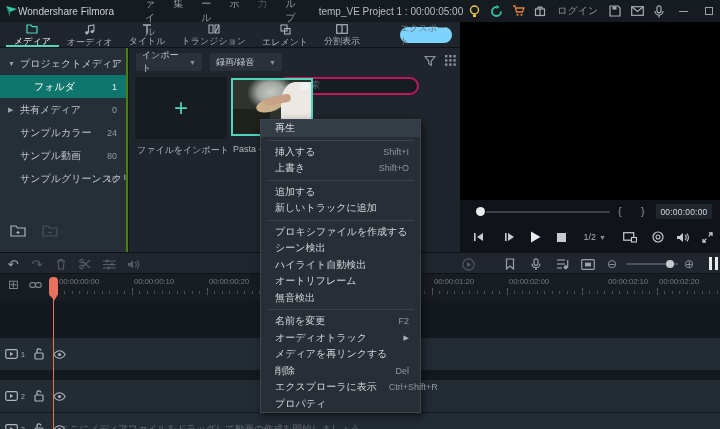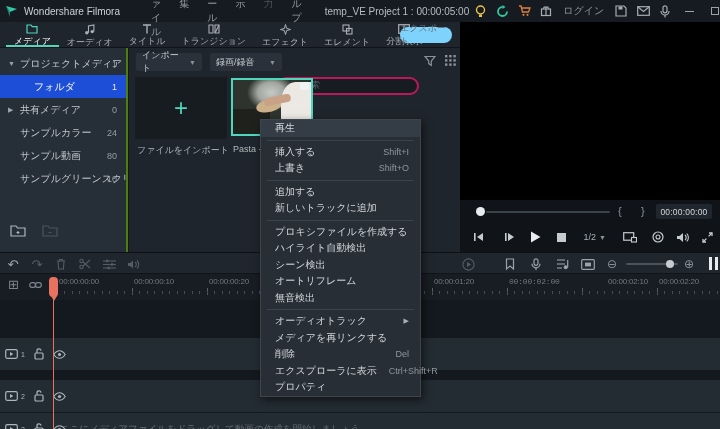--- a/index.html
+++ b/index.html
@@ -5,21 +5,21 @@
   html,body{margin:0;padding:0;background:#000;}
   .stage{position:relative;width:720px;height:429px;overflow:hidden;background:#14181d;
          font-family:"Liberation Sans","DejaVu Sans",sans-serif;color:#c6cbd0;-webkit-font-smoothing:antialiased;}
   .stage *{box-sizing:border-box;}
   svg{display:block;}
 
   
   .titlebar{position:absolute;left:0;top:0;width:720px;height:22px;background:#161b21;
             display:flex;align-items:center;z-index:5;}
   .logo{margin-left:5px;}
-  .appname{font-size:10px;color:#ccd1d6;margin-left:6px;white-space:nowrap;}
+  .appname{font-size:10px;color:#ccd1d6;margin-left:0;white-space:nowrap;}
   .menubar{display:flex;margin-left:22px;}
   .menubar .mitem{font-size:10px;color:#939aa1;padding:0 9px;cursor:default;}
   .menubar .mitem.disabled{color:#4d545c;}
   .proj-title{font-size:10px;color:#b7bdc3;margin-left:14px;white-space:nowrap;}
   .tb-right{margin-left:auto;display:flex;align-items:center;}
   .tb-ic{width:22px;height:22px;display:flex;align-items:center;justify-content:center;}
   .login{font-size:10px;color:#8b9299;padding:0 6px;white-space:nowrap;}
   .winbtn{width:26px;height:22px;display:flex;align-items:center;justify-content:center;color:#9aa1a8;font-size:12px;}
   .minbar{width:9px;height:1px;background:#9aa1a8;}
   .maxbox{width:8px;height:8px;border:1px solid #9aa1a8;}
@@ -35,21 +35,21 @@
   .tab.active{border-bottom:2px solid #4fd6bd;}
   .export-btn{position:absolute;right:8px;top:5px;width:52px;height:16px;border-radius:8px;
               background:#7dd3fc;color:#666d75;font-size:9px;display:flex;align-items:center;justify-content:center;}
 
   
   .sidebar{position:absolute;left:0;top:48px;width:128px;height:204px;background:#262e37;border-right:2px solid #4d7c0f;}
   .srow{position:relative;height:23px;display:flex;align-items:center;font-size:10px;color:#c3c8cd;}
   .srow .arrow{position:absolute;left:8px;font-size:7px;color:#9aa1a8;}
   .srow .slabel{white-space:nowrap;overflow:hidden;}
   .srow .scount{position:absolute;right:9px;font-size:9px;color:#959ca3;}
-  .srow.selected{background:#1d4ed8;color:#ffffff;}
+  .srow.selected{background:#0f766e;color:#ffffff;}
   .srow.selected .scount{color:#e8ebee;}
   .side-foot{position:absolute;left:10px;top:176px;display:flex;gap:16px;}
 
   
   .mediapanel{position:absolute;left:129px;top:48px;width:331px;height:204px;background:#1f252c;}
   .dropdown{position:absolute;top:5px;height:18px;background:#2a313a;border-radius:2px;
             display:flex;align-items:center;font-size:9px;color:#c3c8cd;padding:0 6px;}
   .dropdown .dd-caret{margin-left:auto;font-size:7px;color:#8a9198;padding-left:6px;}
   .dd-import{left:7px;width:66px;}
   .dd-record{left:81px;width:72px;}
@@ -240,28 +240,20 @@
             <svg width="12" height="10" viewBox="0 0 12 10">
               <path d="M1 1h4v8H1zM11 1H7v8h4z" fill="none" stroke="#aab0b7" stroke-width="1.1"></path>
               <line x1="7" y1="9" x2="11" y2="1" stroke="#aab0b7" stroke-width="1.1"></line>
             </svg>
           </span>
           <span class="tlabel">トランジション</span>
         </div>
         <div class="tab">
           <span class="ticon">
             <svg width="11" height="11" viewBox="0 0 11 11">
-              <path d="M5.5 0.5 L6.6 4.4 L10.5 5.5 L6.6 6.6 L5.5 10.5 L4.4 6.6 L0.5 5.5 L4.4 4.4 Z" fill="none" stroke="#aab0b7" stroke-width="1"></path>
-            </svg>
-          </span>
-          <span class="tlabel">エフェクト</span>
-        </div>
-        <div class="tab">
-          <span class="ticon">
-            <svg width="11" height="11" viewBox="0 0 11 11">
               <rect x="1" y="1" width="6" height="6" fill="none" stroke="#aab0b7" stroke-width="1.1"></rect>
               <rect x="4.5" y="4.5" width="5.5" height="5.5" fill="none" stroke="#aab0b7" stroke-width="1.1"></rect>
             </svg>
           </span>
           <span class="tlabel">エレメント</span>
         </div>
         <div class="tab">
           <span class="ticon">
             <svg width="12" height="10" viewBox="0 0 12 10">
               <rect x="0.7" y="0.7" width="10.6" height="8.6" fill="none" stroke="#aab0b7" stroke-width="1.2"></rect>
@@ -533,21 +525,21 @@
         <span class="r-label" style="left: 134px;">00:00:00:10</span>
         <div class="r-tick" style="left: 132px;"></div>
         <span class="r-label" style="left: 209px;">00:00:00:20</span>
         <div class="r-tick" style="left: 207px;"></div>
         <span class="r-label" style="left: 284px;">00:00:01:00</span>
         <div class="r-tick" style="left: 282px;"></div>
         <span class="r-label" style="left: 359px;">00:00:01:10</span>
         <div class="r-tick" style="left: 357px;"></div>
         <span class="r-label" style="left: 434px;">00:00:01:20</span>
         <div class="r-tick" style="left: 432px;"></div>
-        <span class="r-label" style="left: 509px; font-family: Liberation Mono, monospace;">00:00:02:00</span>
+        <span class="r-label" style="left: 509px;">00:00:02:00</span>
         <div class="r-tick" style="left: 507px;"></div>
         <span class="r-label" style="left: 584px; margin-left: 24px;">00:00:02:10</span>
         <div class="r-tick" style="left: 582px;"></div>
         <span class="r-label" style="left: 659px;">00:00:02:20</span>
         <div class="r-tick" style="left: 657px;"></div>
       </div>
     <div class="tick-strip"></div>
   </div>
 
   <div class="tracks" id="tracks">
@@ -644,32 +636,36 @@
         <span>追加する</span>
       </div>
       <div class="cm-item">
         <span>新しいトラックに追加</span>
       </div>
       <div class="cm-sep"></div>
       <div class="cm-item">
         <span>プロキシファイルを作成する</span>
       </div>
       <div class="cm-item">
+        <span>シーン検出</span>
+      </div>
+      <div class="cm-item">
         <span>ハイライト自動検出</span>
       </div>
       <div class="cm-item">
-        <span>シーン検出</span>
-      </div>
-      <div class="cm-item">
         <span>オートリフレーム</span>
       </div>
       <div class="cm-item">
         <span>無音検出</span>
       </div>
       <div class="cm-sep"></div>
+      <div class="cm-item">
+        <span>名前を変更</span>
+        <span class="cm-sc">F2</span>
+      </div>
       <div class="cm-item">
         <span>オーディオトラック</span>
         <span class="cm-sub">▶</span>
       </div>
       <div class="cm-item">
         <span>メディアを再リンクする</span>
       </div>
       <div class="cm-item">
         <span>削除</span>
         <span class="cm-sc">Del</span>

